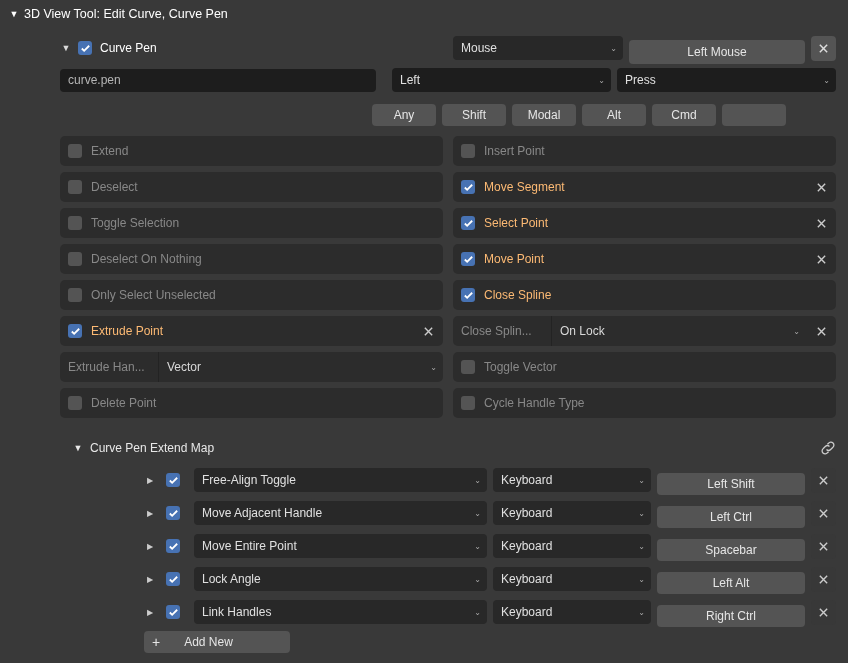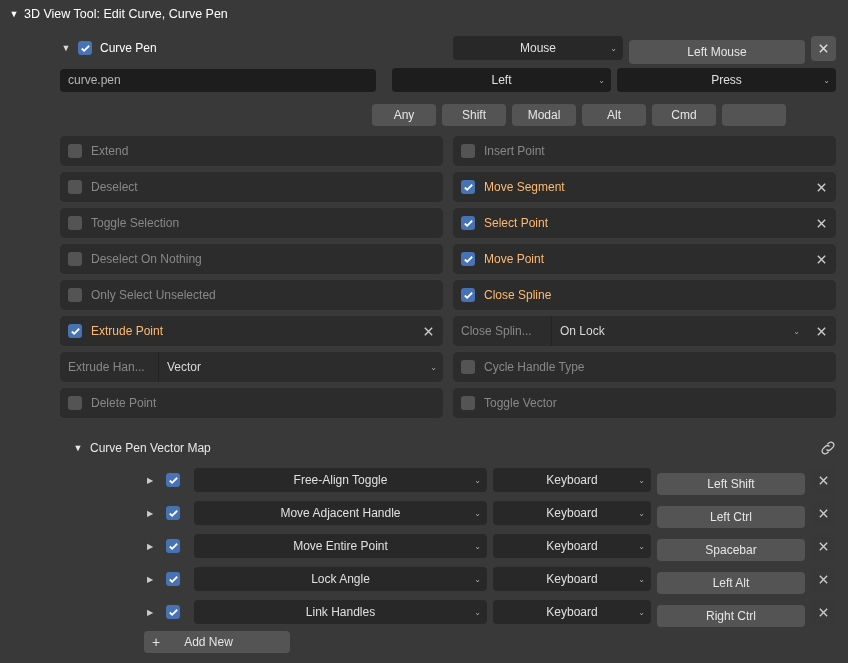--- a/index.html
+++ b/index.html
@@ -5,21 +5,21 @@
 html,body{margin:0;padding:0;background:#393939;font-family:-apple-system,BlinkMacSystemFont,"Segoe UI",sans-serif;font-size:12px;color:#d9d9d9;width:848px;height:663px;overflow:hidden;}
 .panel{padding:0;}
 .hdr-row{display:flex;align-items:center;height:28px;padding:0 8px;color:#fff;}
 .tri{display:inline-block;width:12px;text-align:center;font-size:9px;user-select:none;}
 .hdr-title{margin-left:4px;font-size:12.5px;}
 .row{display:flex;align-items:center;gap:6px;margin:4px 0 4px 60px;padding-right:12px;}
 .spacer{flex:1;}
 .chk{width:14px;height:14px;border-radius:3px;background:#545454;display:flex;align-items:center;justify-content:center;flex:none;}
 .chk.on{background:#4772b3;}
 .chk svg{width:11px;height:11px;display:block;}
-.sel{background:#282828;border-radius:4px;height:24px;display:flex;align-items:center;padding:0 8px;color:#e0e0e0;position:relative;justify-content:center;}
+.sel{background:#282828;border-radius:4px;height:24px;display:flex;align-items:center;padding:0 8px;color:#e0e0e0;position:relative;}
 .sel.dark{background:#1d1d1d;}
 .sel .caret{position:absolute;right:6px;font-size:8px;color:#aaa;}
 .txt-in{background:#1d1d1d;border-radius:4px;height:23px;display:flex;align-items:center;padding:0 8px;color:#b5b5b5;}
 .btn{background:#545454;border-radius:4px;height:22px;display:flex;align-items:center;justify-content:center;color:#e6e6e6;margin-top:8px;}
 .btn.lg{height:24px;}
 .iconbtn{width:25px;height:25px;background:#545454;border-radius:4px;display:flex;align-items:center;justify-content:center;flex:none;}
 .iconbtn.dk{background:#383838;}
 .xicon{width:11px;height:11px;}
 .mods{display:flex;gap:6px;margin:4px 0 10px 372px;padding-right:12px;}
 .mods .btn{width:64px;}
@@ -237,34 +237,34 @@
            <div class="half" style="padding-right:8px">
             <span class="xc">
               <svg class="xicon" viewBox="0 0 12 12">
                 <path d="M2 2l8 8M10 2l-8 8" stroke="#ccc" stroke-width="1.5"></path>
               </svg>
             </span>
           </div>
          </div>
         <div class="opt">
            <span class="chk"></span>
+           <span class="lab">Toggle Vector</span>
+
+         </div>
+        <div class="opt">
+           <span class="chk"></span>
            <span class="lab">Cycle Handle Type</span>
-
-         </div>
-        <div class="opt">
-           <span class="chk"></span>
-           <span class="lab">Toggle Vector</span>
 
          </div>
       </div>
   </div>
 
   <div class="subhdr">
     <span class="tri">▼</span>
-    <span style="margin-left:6px">Curve Pen Vector Map</span>
+    <span style="margin-left:6px">Curve Pen Extend Map</span>
     <span class="spacer"></span>
     <svg class="linkicon" viewBox="0 0 16 16">
         <path d="M6.5 9.5a3 3 0 0 0 4.2 0l2-2a3 3 0 1 0-4.2-4.2l-1 1M9.5 6.5a3 3 0 0 0-4.2 0l-2 2a3 3 0 1 0 4.2 4.2l1-1" stroke="#ccc" stroke-width="1.3" fill="none"></path>
       </svg>
   </div>
 
   <div id="modalRows">
       <div class="modal-row">
      <span class="tri2">▶</span>
      <span class="chk on">

